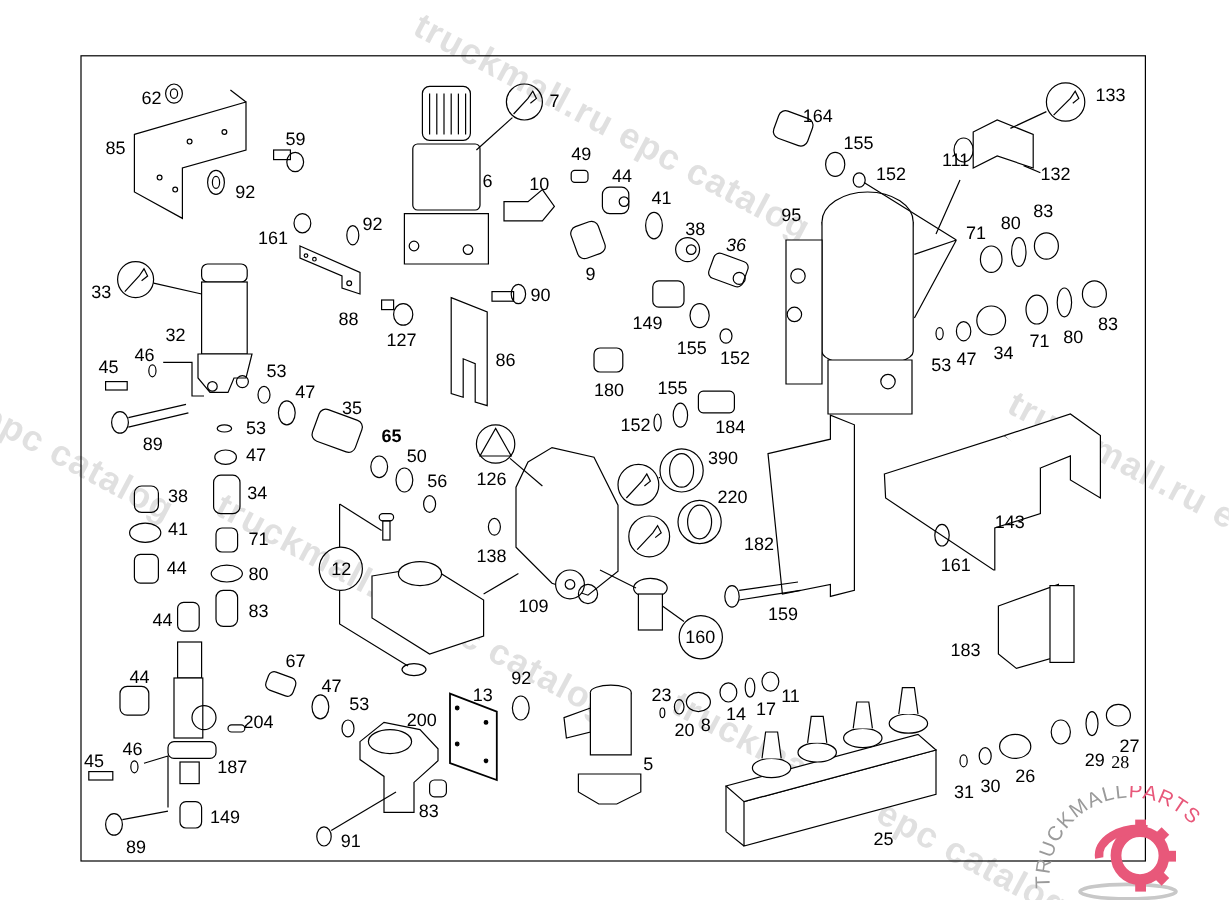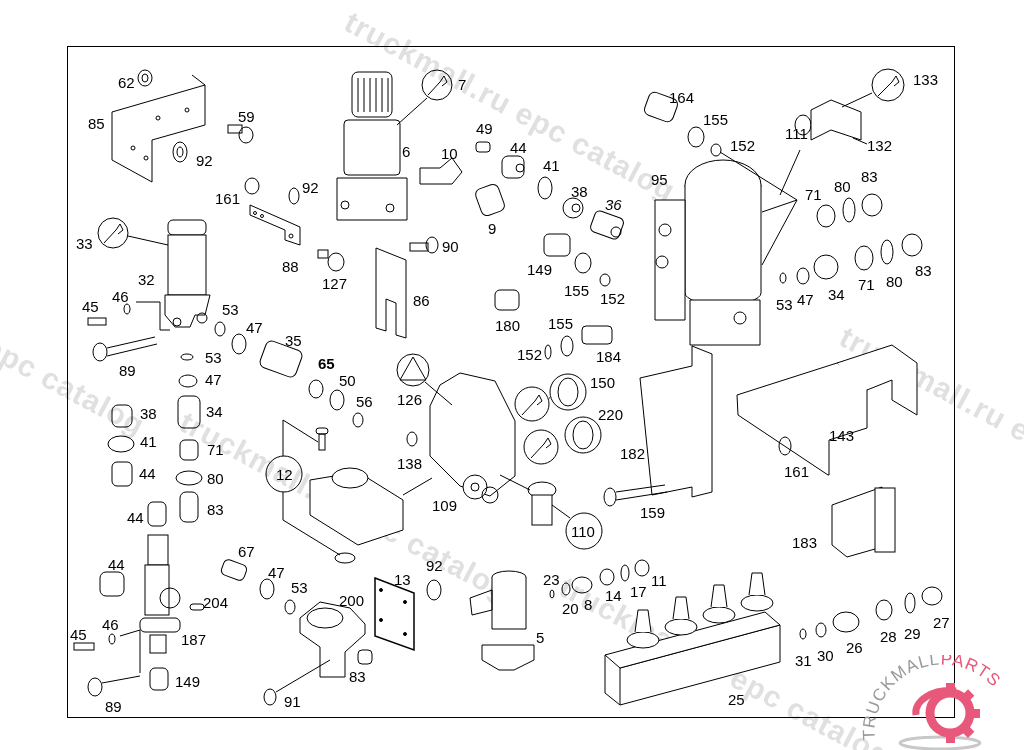--- a/index.html
+++ b/index.html
@@ -543,26 +543,26 @@
   <span class="lbl" style="left:915px; top:263px;">83</span>
   <span class="lbl" style="left:140px; top:406px;">38</span>
   <span class="lbl" style="left:206px; top:404px;">34</span>
   <span class="lbl" style="left:140px; top:434px;">41</span>
   <span class="lbl" style="left:207px; top:442px;">71</span>
   <span class="lbl" style="left:139px; top:466px;">44</span>
   <span class="lbl" style="left:207px; top:471px;">80</span>
   <span class="lbl" style="left:127px; top:510px;">44</span>
   <span class="lbl" style="left:207px; top:502px;">83</span>
   <span class="lbl" style="left:397px; top:392px;">126</span>
-  <span class="lbl" style="left:590px; top:375px;">150</span>
+  <span class="lbl" style="left:590px; top:375px;">390</span>
   <span class="lbl" style="left:598px; top:407px;">220</span>
   <span class="lbl" style="left:397px; top:456px;">138</span>
   <span class="lbl" style="left:276px; top:467px;">12</span>
   <span class="lbl" style="left:432px; top:498px;">109</span>
-  <span class="lbl" style="left:571px; top:524px;">110</span>
+  <span class="lbl" style="left:571px; top:524px;">160</span>
   <span class="lbl" style="left:620px; top:446px;">182</span>
   <span class="lbl" style="left:640px; top:505px;">159</span>
   <span class="lbl" style="left:829px; top:428px;">143</span>
   <span class="lbl" style="left:784px; top:464px;">161</span>
   <span class="lbl" style="left:792px; top:535px;">183</span>
   <span class="lbl" style="left:108px; top:557px;">44</span>
   <span class="lbl" style="left:238px; top:544px;">67</span>
   <span class="lbl" style="left:268px; top:565px;">47</span>
   <span class="lbl" style="left:291px; top:580px;">53</span>
   <span class="lbl" style="left:339px; top:593px;">200</span>
@@ -580,21 +580,21 @@
   <span class="lbl" style="left:543px; top:572px;">23</span>
   <span class="lbl" style="left:562px; top:601px;">20</span>
   <span class="lbl" style="left:584px; top:597px;">8</span>
   <span class="lbl" style="left:605px; top:588px;">14</span>
   <span class="lbl" style="left:630px; top:584px;">17</span>
   <span class="lbl" style="left:651px; top:573px;">11</span>
   <span class="lbl" style="left:728px; top:692px;">25</span>
   <span class="lbl" style="left:795px; top:653px;">31</span>
   <span class="lbl" style="left:817px; top:648px;">30</span>
   <span class="lbl" style="left:846px; top:640px;text-align:right;">26</span>
-  <span class="lbl" style="left:880px; top:629px;">28</span>
+  <span class="lbl" style="left:926px; top:629px;font-family:Liberation Serif, serif;">28</span>
   <span class="lbl" style="left:904px; top:626px;">29</span>
   <span class="lbl" style="left:933px; top:615px;">27</span>
 
   <div id="logo">
     <svg width="174" height="95" viewBox="0 0 174 95">
       <defs>
         <path id="logoArc" d="M25,85 A62,62 0 0 1 160,70"></path>
       </defs>
       <ellipse cx="90" cy="88" rx="40" ry="6" fill="none" stroke="#c8c8c8" stroke-width="3"></ellipse>
       <g>

